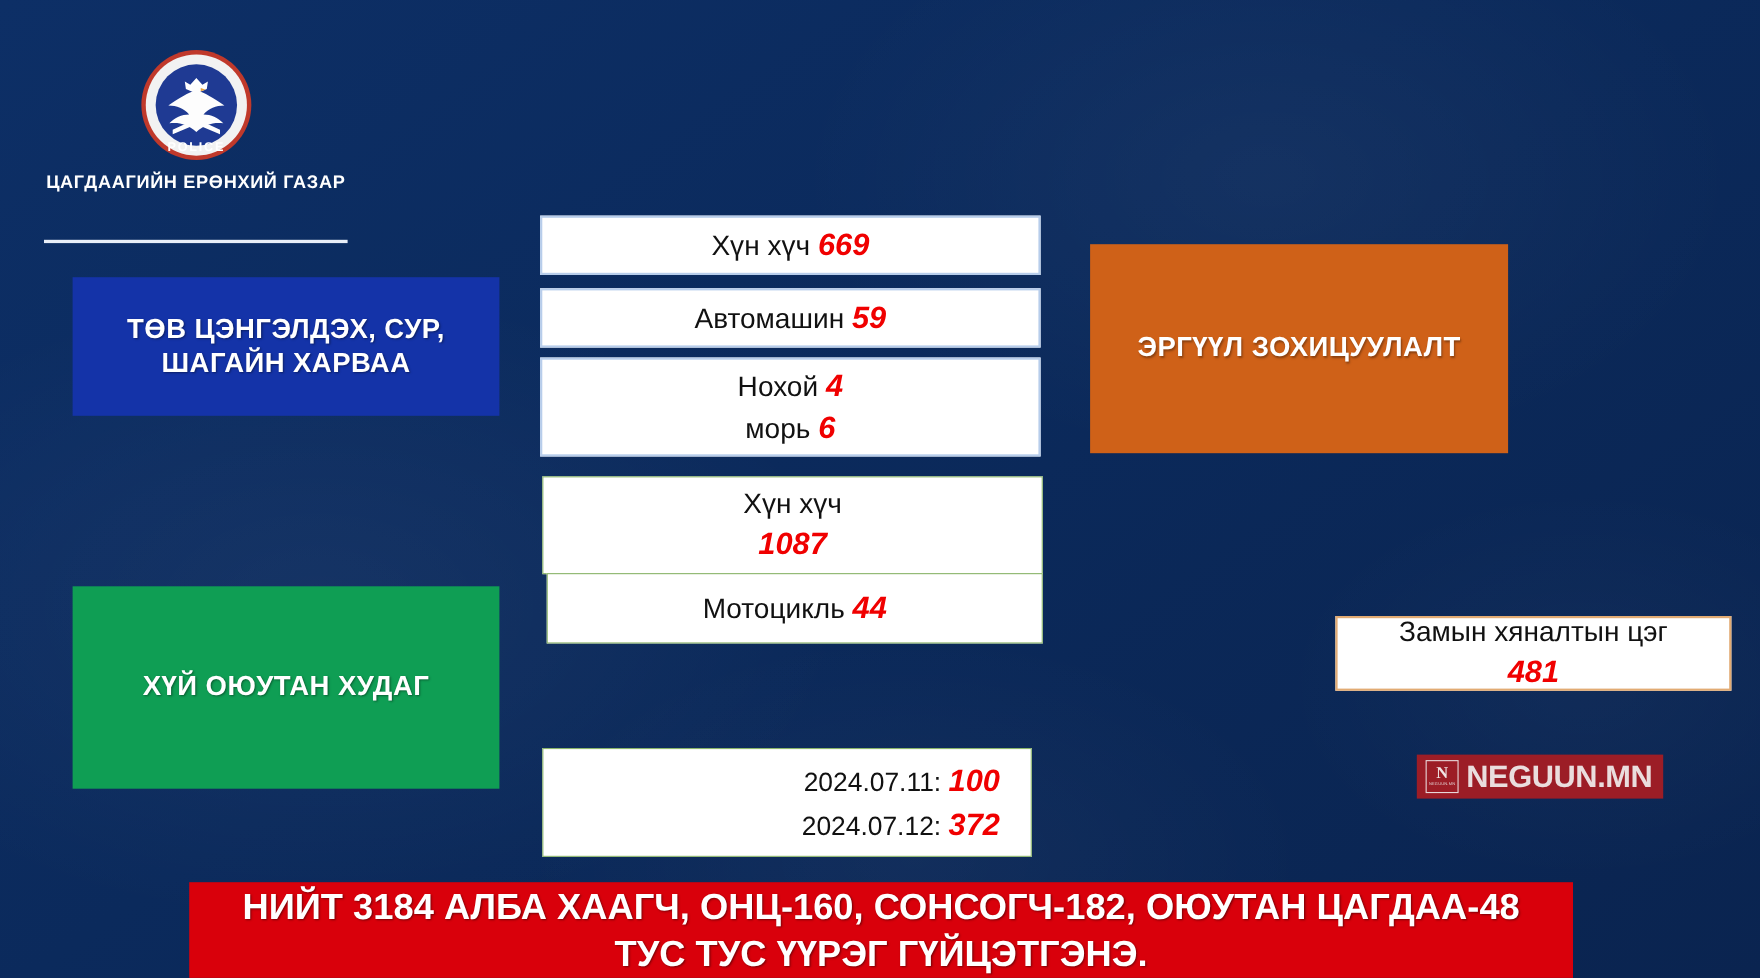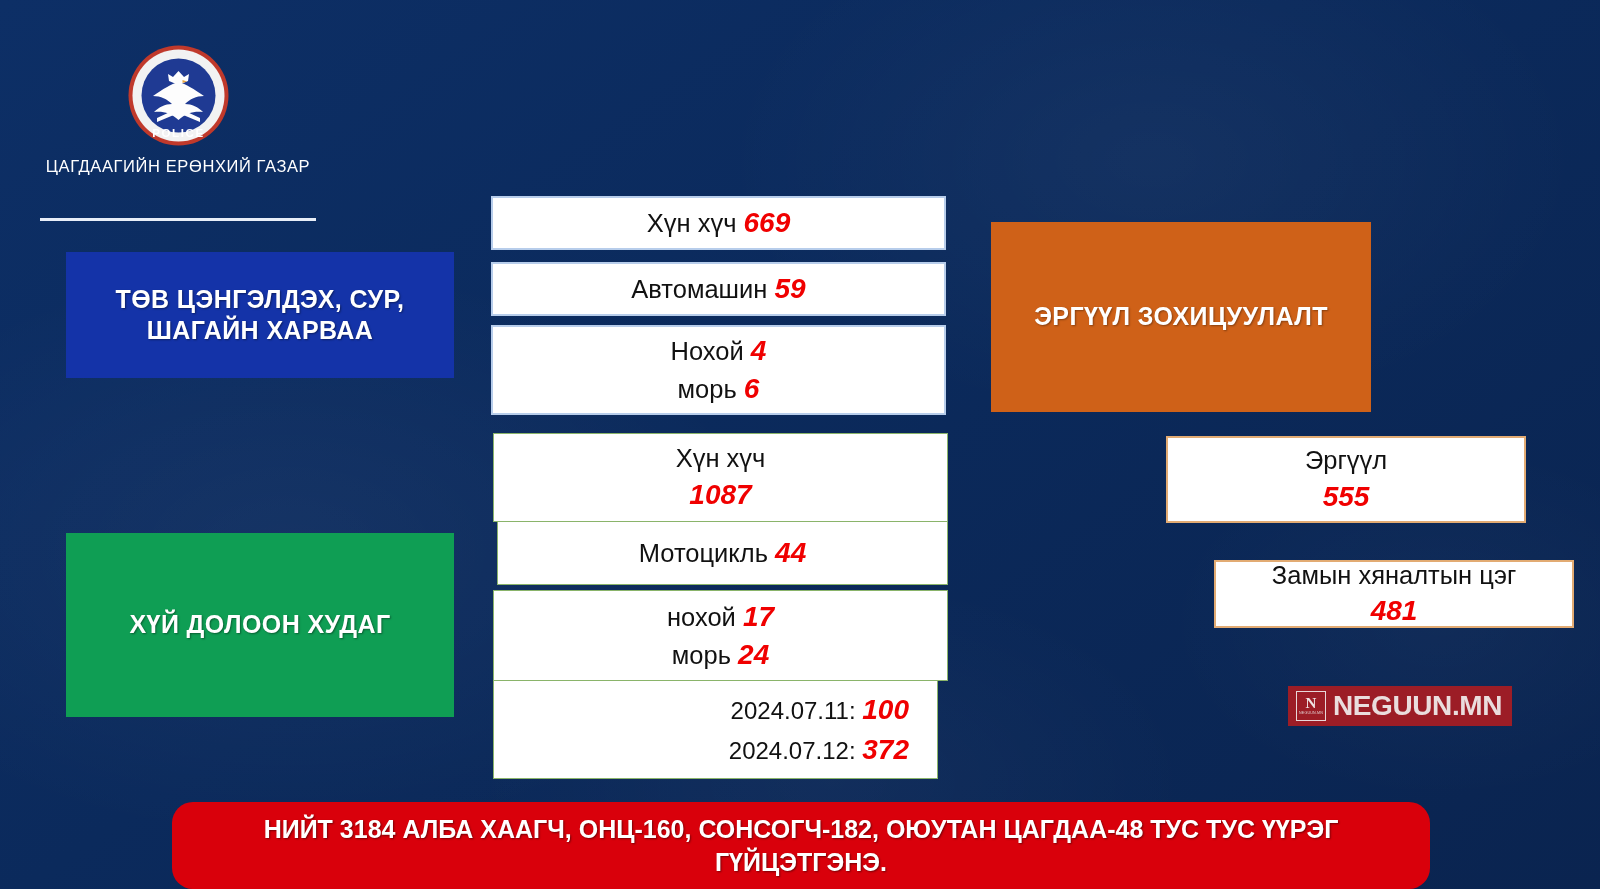--- a/index.html
+++ b/index.html
@@ -36,21 +36,21 @@
   .badge {
     width: 103px;
     height: 103px;
     margin: 0 auto;
     position: relative;
   }
   .logo-caption {
     margin-top: 9px;
     color: #ffffff;
     font-size: 16.5px;
-    font-weight: normal;
+    font-weight: bold;
     letter-spacing: 0.6px;
     line-height: 1.22;
   }
   .logo-rule {
     position: absolute;
     left: 0px;
     top: 174px;
     width: 276px;
     height: 3px;
     background: #e8eef8;
@@ -149,31 +149,30 @@
 
   
   .banner {
     position: absolute;
     left: 172px;
     top: 802px;
     width: 1258px;
     height: 87px;
     background: #d9000b;
     color: #ffffff;
-    font-size: 25px;
+    font-size: 33px;
     font-weight: bold;
     line-height: 1.3;
     display: flex;
     align-items: center;
     justify-content: center;
     text-align: center;
     padding: 0 16px;
     box-sizing: border-box;
     text-shadow: 1px 1px 2px rgba(0,0,0,0.45);
-    border-radius: 21px;
   }
 
   
   .watermark {
     position: absolute;
     left: 1288px;
     top: 686px;
     height: 40px;
     background: #9c1d26;
     display: flex;
@@ -220,21 +219,21 @@
         <text x="51.5" y="93" text-anchor="middle" font-family="Liberation Sans, sans-serif" font-size="11.5" font-weight="bold" fill="#ffffff" letter-spacing="1.6">POLICE</text>
       </svg>
     </div>
     <div class="logo-caption">ЦАГДААГИЙН ЕРӨНХИЙ ГАЗАР</div>
     <div class="logo-rule"></div>
   </div>
 
 
   <div class="panel panel-blue">ТӨВ ЦЭНГЭЛДЭХ, СУР, ШАГАЙН ХАРВАА</div>
 
-  <div class="panel panel-green">ХҮЙ ДОЛООН ХУДАГ</div>
+  <div class="panel panel-green">ХҮЙ ОЮУТАН ХУДАГ</div>
 
   <div class="panel panel-orange">ЭРГҮҮЛ ЗОХИЦУУЛАЛТ</div>
 
   <div class="card b-blue c1">
     <div class="card-inner">
       <span>Хүн хүч</span>
       <span class="num">669</span>
     </div>
   </div>
 
@@ -265,52 +264,34 @@
     </div>
   </div>
 
   <div class="card b-green c5">
     <div class="card-inner">
       <span>Мотоцикль</span>
       <span class="num">44</span>
     </div>
   </div>
 
-  <div class="card b-green c6">
-    <div class="card-inner">
-      <div>
-        <span>нохой</span>
-        <span class="num">17</span>
-      </div>
-      <div>
-        <span>морь</span>
-        <span class="num">24</span>
-      </div>
-    </div>
-  </div>
 
   <div class="card b-green c7">
     <div class="dates">
       <div>
         <span>2024.07.11:</span>
         <span class="num">100</span>
       </div>
       <div>
         <span>2024.07.12:</span>
         <span class="num">372</span>
       </div>
     </div>
   </div>
 
-  <div class="card b-tan c8">
-    <div class="card-inner">
-      <div>Эргүүл</div>
-      <div class="num">555</div>
-    </div>
-  </div>
 
   <div class="card b-tan c9">
     <div class="card-inner">
       <div>Замын хяналтын цэг</div>
       <div class="num">481</div>
     </div>
   </div>
 
   <div class="watermark">
     <div class="wm-logo">

